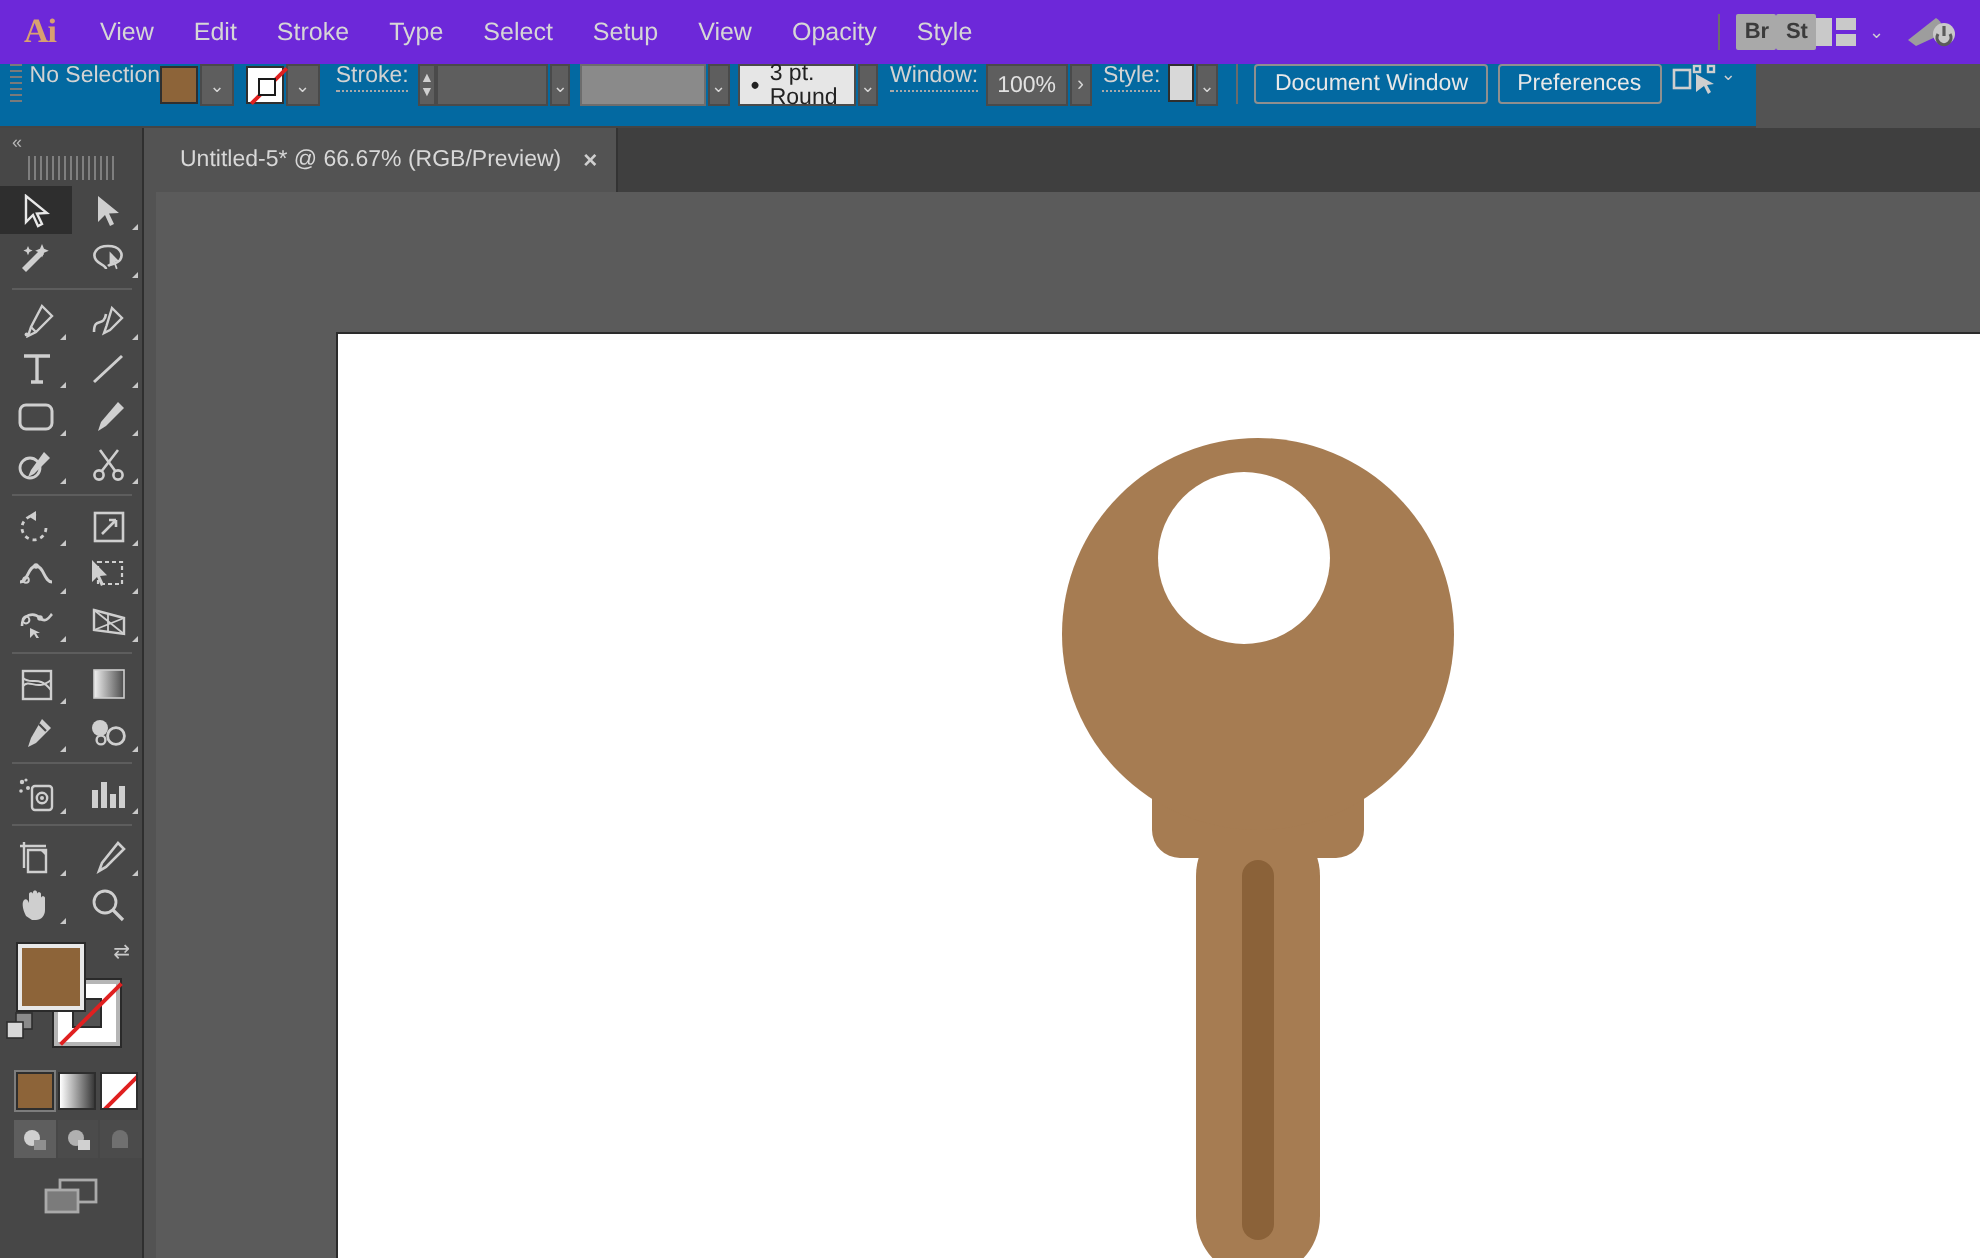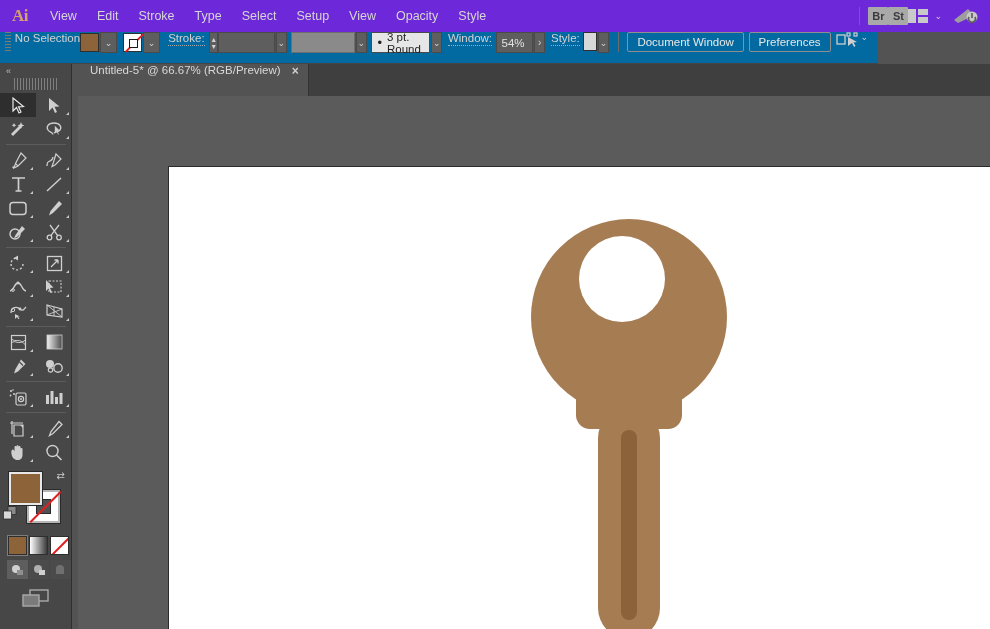--- a/index.html
+++ b/index.html
@@ -94,21 +94,21 @@
   .dotted-lbl { border-bottom: 1px dotted #a9a9a9; padding-bottom: 1px; }
   .brush-dot { font-size: 13px; margin-right: 5px; color: #222; }
 
   
   .tabbar {
     position: absolute; left: 78px; top: 64px; width: 912px; height: 32px;
     background: #3f3f3f;
   }
   .doc-tab {
     position: absolute; left: 0; top: 0; height: 32px; background: #535353;
-    display: flex; padding: 0 9px 0 12px;
+    display: flex; align-items: center; padding: 0 9px 0 12px;
     border-right: 1px solid #333;
   }
   .doc-tab-title { color: #d8d8d8; font-size: 11.5px; white-space: nowrap; }
   .tab-close { color: #cfcfcf; font-size: 12px; margin-left: 11px; font-weight: bold; }
 
   
   .toolbar {
     position: absolute; left: 0; top: 64px; width: 72px; height: 565px;
     background: #474747; border-right: 1px solid #2f2f2f;
   }
@@ -256,21 +256,21 @@
       <span class="brush-dot">•</span>
       <span>3 pt. Round</span>
     </div>
     <div class="dd-btn">⌄</div>
 
     <div style="width:10px"></div>
     <div class="cb-label">
       <span class="dotted-lbl">Window:</span>
     </div>
     <div style="width:6px"></div>
-    <div class="field opacity">54%</div>
+    <div class="field opacity">100%</div>
     <div class="arrow-btn">›</div>
 
     <div style="width:10px"></div>
     <div class="cb-label">
       <span class="dotted-lbl">Style:</span>
     </div>
     <div style="width:6px"></div>
     <div class="swatch style-sw"></div>
     <div class="dd-btn">⌄</div>
 

